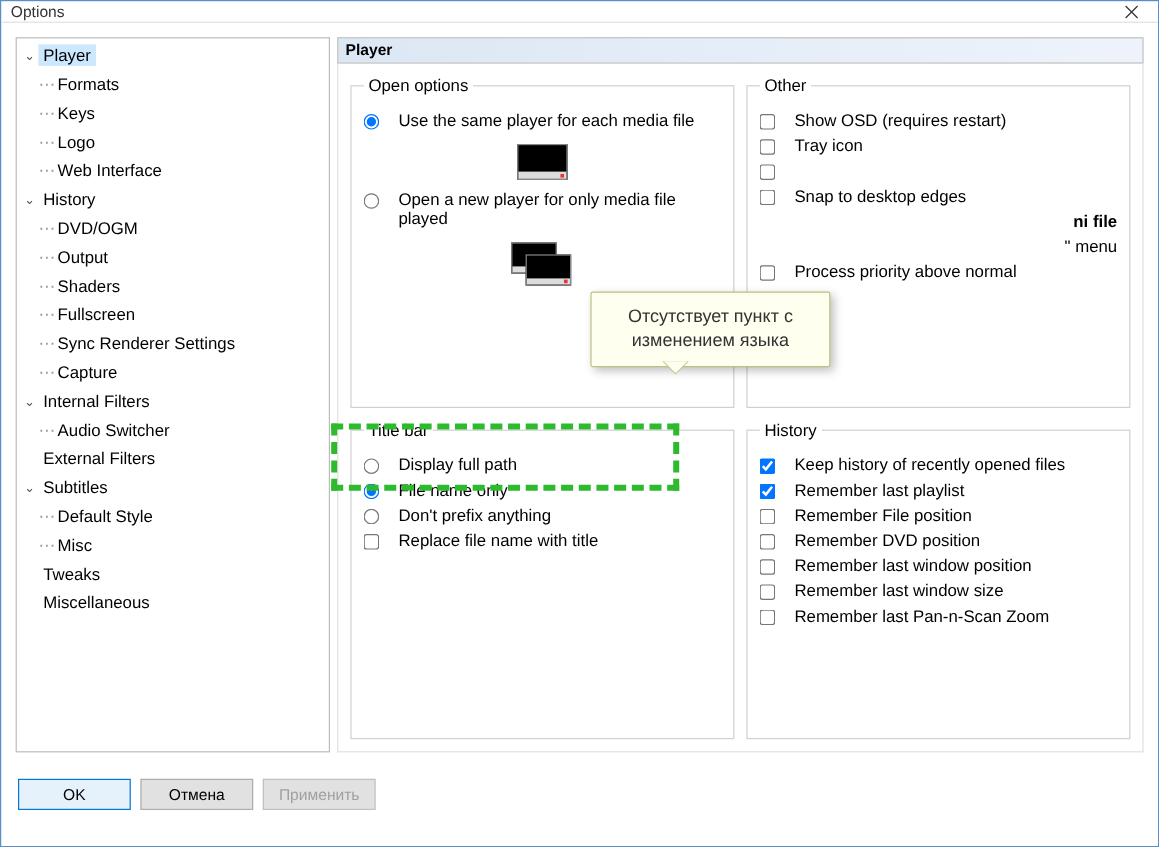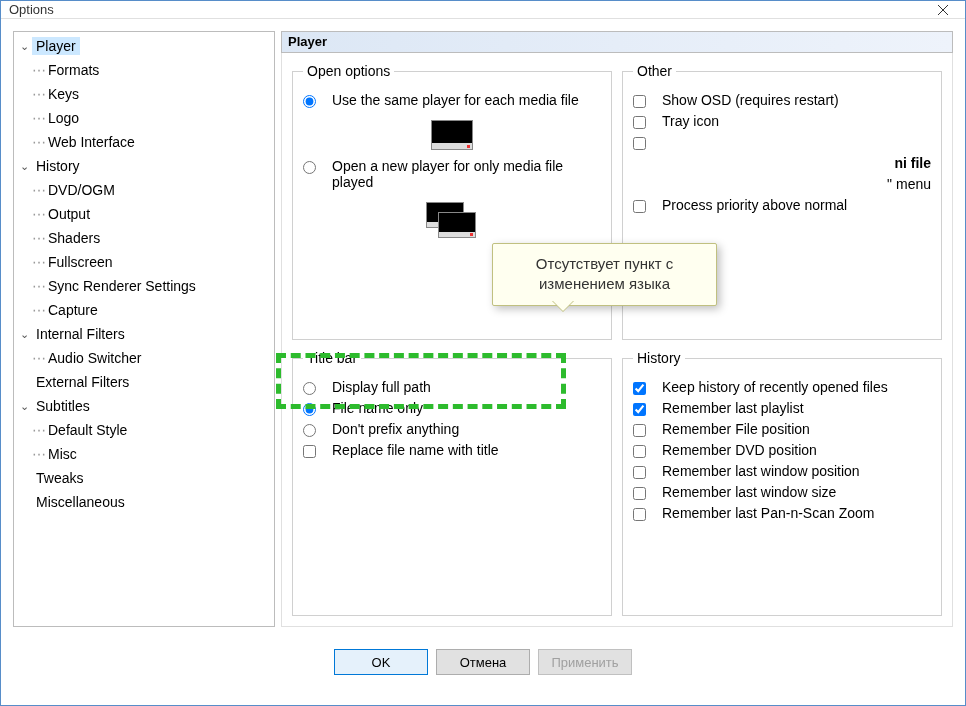--- a/index.html
+++ b/index.html
@@ -135,21 +135,21 @@
   content:''; position:absolute; bottom:1px; right:2px; width:3px; height:3px; background:#e33;
 }
 .open-opts { grid-row: 1 / 2; grid-column: 1 / 2; }
 .other-opts { grid-row: 1 / 3; grid-column: 2 / 3; }
 .titlebar-opts { grid-row: 2 / 3; grid-column: 1 / 2; }
 .history-opts { grid-row: 2 / 3; grid-column: 2 / 3; }
 .other-opts { grid-row: 1 / 2; }
 
 .buttons {
   display: flex;
-  justify-content: center;
+  justify-content: flex-start;
   gap: 8px;
   padding: 10px 14px;
 }
 button.dlg {
   width: 94px; height: 26px;
   background: #e1e1e1;
   border: 1px solid #adadad;
   font-size: 13px;
   font-family: inherit;
   cursor: pointer;
@@ -321,20 +321,24 @@
             <input type="checkbox" style="">
             <span>Show OSD (requires restart)</span>
           </label>
         <label class="check-row">
             <input type="checkbox" style="">
             <span>Tray icon</span>
           </label>
         <label class="check-row">
             <input type="checkbox" style="">
           </label>
+        <label class="check-row">
+            <input type="checkbox" style="">
+            <span>Snap to desktop edges</span>
+          </label>
         <label class="check-row" style="justify-content:flex-end;font-weight:bold;">
             <span>ni file</span>
           </label>
         <label class="check-row" style="justify-content:flex-end;">
             <span>" menu</span>
           </label>
         <label class="check-row">
             <input type="checkbox" style="">
             <span>Process priority above normal</span>
           </label>
@@ -387,21 +391,21 @@
             <span>Remember last window size</span>
           </label>
         <label class="check-row">
             <input type="checkbox" style="">
             <span>Remember last Pan-n-Scan Zoom</span>
           </label>
       </fieldset>
 
       <div class="highlight-box" style="left:-6px; top:300px; width:290px; height:56px;"></div>
 
-      <div class="tooltip" style="left:210px; top:190px; width:225px;">
+      <div class="tooltip" style="left:210px; top:190px; width:200px;">
         <div>Отсутствует пункт с</div>
         <div>изменением языка</div>
       </div>
 
     </div>
   </div>
 </div>
 
 <div class="buttons">
   <button class="dlg default">OK</button>

